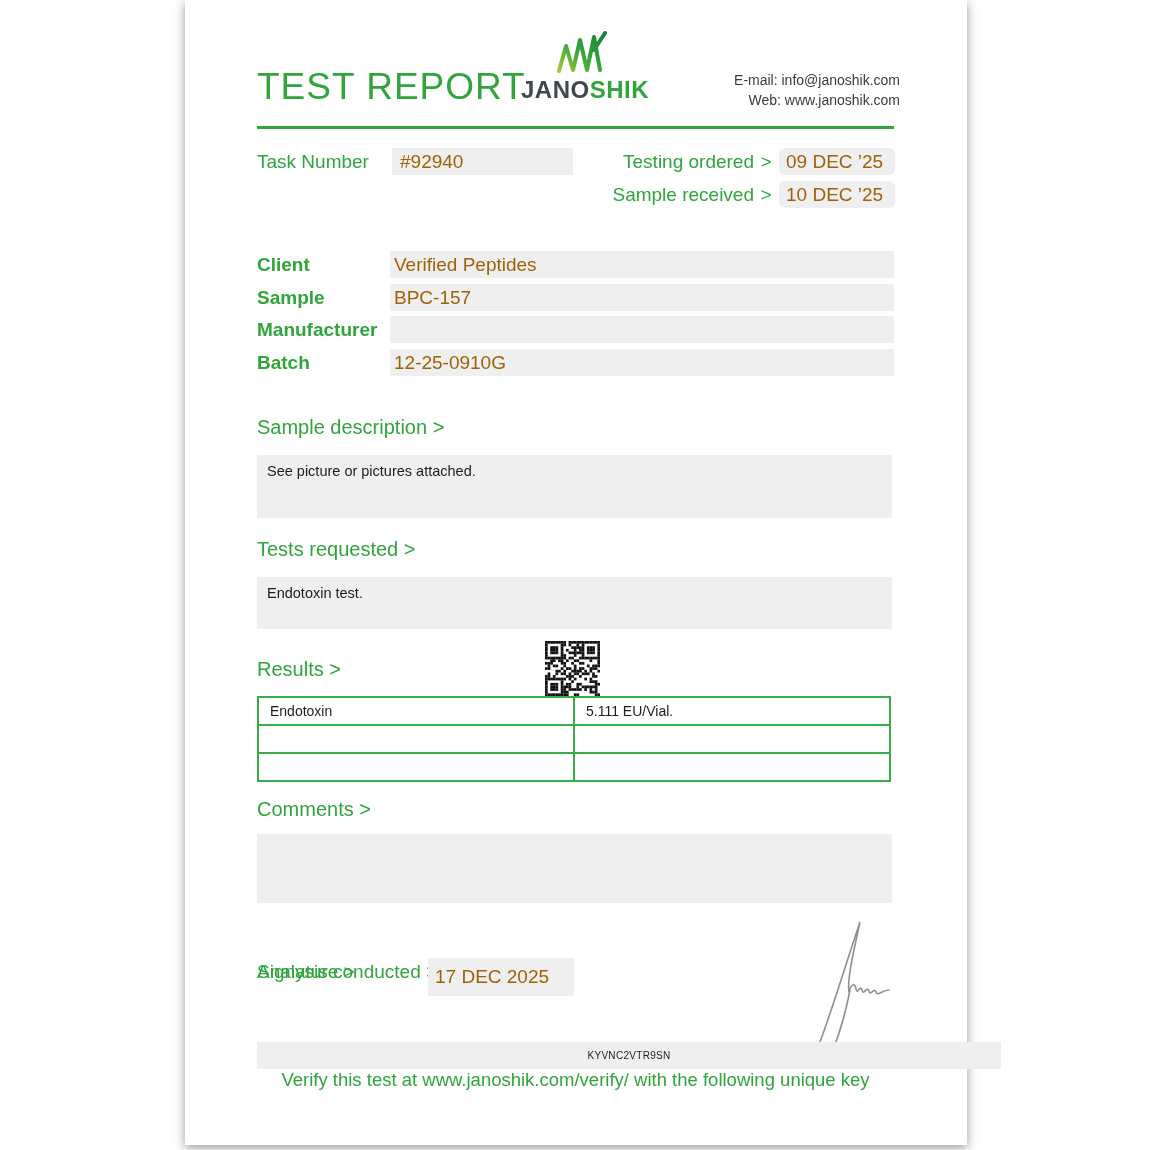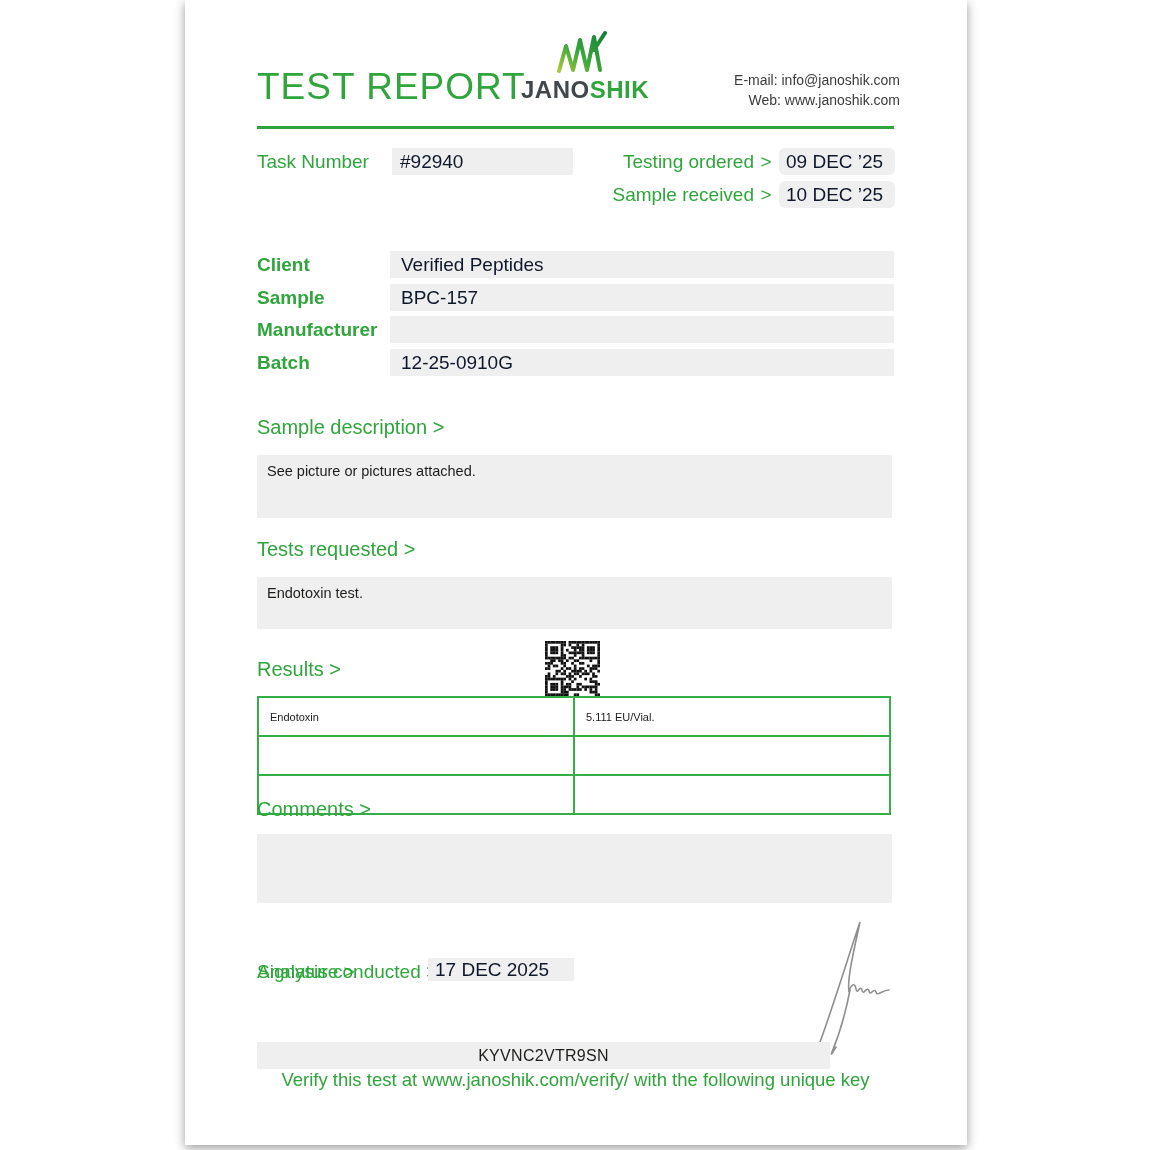--- a/index.html
+++ b/index.html
@@ -22,59 +22,59 @@
   .logo svg { display:block; margin:0 auto; }
   .logo-text { font-size:24px; font-weight:700; letter-spacing:0.5px; margin-top:2px; }
   .logo-dark { color:#41484b; }
   .logo-green { color:#2fa53c; }
   .contacts { right:67px; top:70px; text-align:right; font-size:14px; color:#3b3b3b; line-height:20px; }
   .divider { left:72px; top:126px; width:637px; height:3px; background:var(--green); }
 
   
   .glabel { color:var(--green); font-size:19px; white-space:nowrap; }
   .gbox { background:#efefef; }
-  .val { font-size:19px; color:#0f172a; }
+  .val { font-size:19px; color:#a16207; }
 
   
   .task-row { left:72px; top:148px; height:27px; display:flex; align-items:center; }
   .task-box { position:absolute; left:135px; top:0; width:181px; height:27px; display:flex; align-items:center; padding-left:8px; }
   .dates { right:72px; top:148px; }
   .date-row { display:flex; align-items:center; height:27px; margin-bottom:6px; }
   .date-label { width:142px; text-align:right; }
   .date-arrow { width:12px; margin:0 7px 0 6px; text-align:center; }
   .date-box { width:116px; height:27px; display:flex; align-items:center; padding-left:7px;border-radius:6px; }
 
   
   .info-row { left:72px; height:27px; width:637px; }
   .info-row .glabel { position:absolute; left:0; top:3px;font-weight:bold; }
-  .info-box { position:absolute; left:133px; top:0; width:504px; height:27px; display:flex; align-items:center; padding-left:11px; }
+  .info-box { position:absolute; left:133px; top:0; width:504px; height:27px; display:flex; align-items:center; padding-left:4px; }
 
   
   .sec-title { font-size:20px; color:var(--green); }
   .sec-box { left:72px; width:635px; background:#efefef; font-size:14.5px; padding:8px 10px; color:#1d1d1b; }
 
   
   table.results { left:72px; top:696px; width:634px; border-collapse:collapse; table-layout:fixed; }
   table.results td {
-    border:2px solid #35ae46; height:39px; font-size:11px; padding:0 0 0 11px; background:#fff;
+    border:2px solid #35ae46; height:28px; font-size:14px; padding:0 0 0 11px; background:#fff;
   }
   table.results col.c1 { width:316px; }
 
   .qr { left:360px; top:641px; }
   .qr svg { display:block; }
 
   
   .analysis-row { left:72px; top:958px; height:27px; width:637px; }
   .analysis-row .glabel { position:absolute; left:0; top:3px; }
-  .analysis-box { position:absolute; left:171px; top:0; width:146px; height:23px; display:flex; align-items:center; padding-left:7px; }
+  .analysis-box { position:absolute; left:171px; top:0; width:146px; height:38px; display:flex; align-items:center; padding-left:7px; }
   .sig-label { position:absolute; left:448px; top:3px; }
   .signature { left:622px; top:918px; }
 
   .verify-line { left:72px; top:1069px; width:637px; text-align:center; font-size:18.5px; color:var(--green); white-space:nowrap; }
-  .key-box { left:72px; top:1042px; width:573px; height:27px; background:#efefef; display:flex; align-items:center; justify-content:center; font-size:16px; letter-spacing:0.3px; }
+  .key-box { left:72px; top:1042px; width:744px; height:27px; background:#efefef; display:flex; align-items:center; justify-content:center; font-size:10px; letter-spacing:0.3px; }
 
   :root { --green:#2fa53c; }
 </style>
 </head>
 <body>
 
 <div class="page">
 
   <div class="abs report-title">TEST REPORT</div>
 

